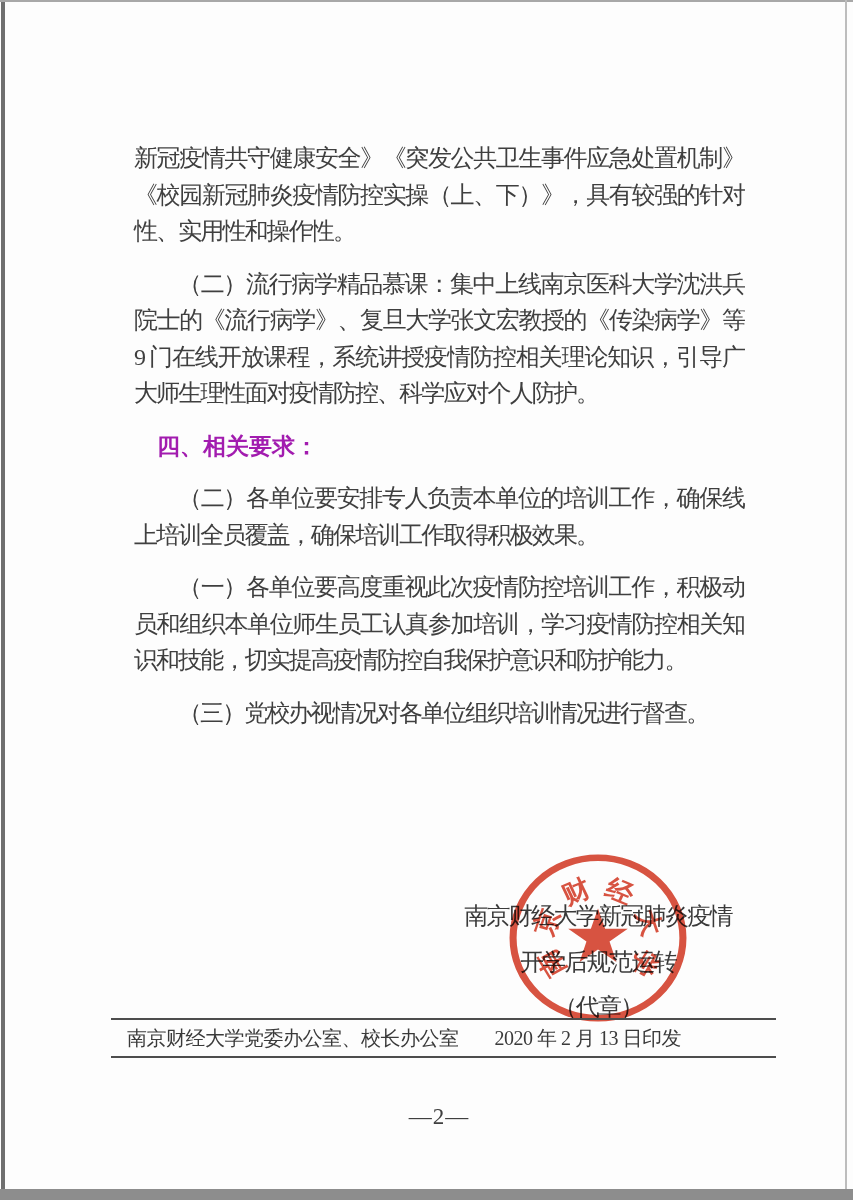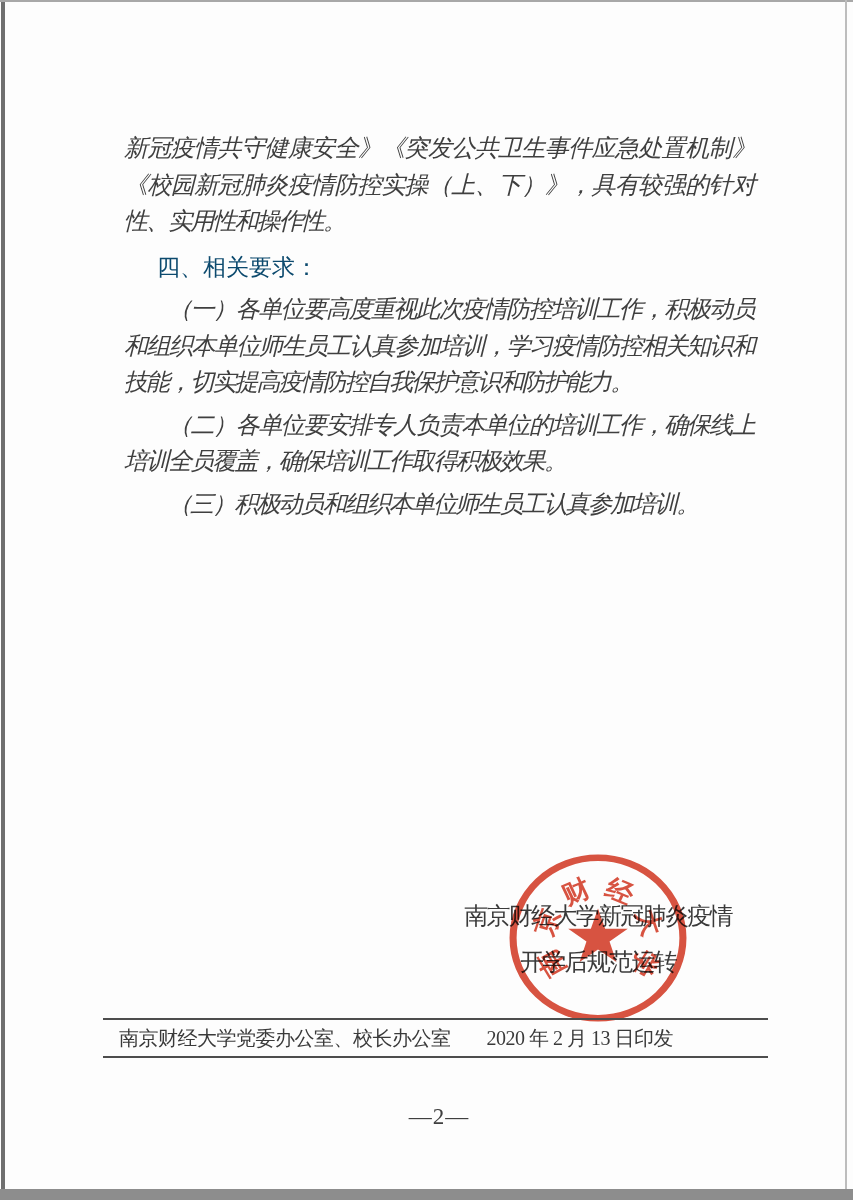--- a/index.html
+++ b/index.html
@@ -13,47 +13,47 @@
   .edge-left   { position:absolute; left:1px; top:0; width:4px; height:1200px; background:#6f6f6f; }
   .edge-top    { position:absolute; left:0; top:0; width:853px; height:2px; background:#a8a8a8; }
   .edge-right  { position:absolute; left:845px; top:0; width:2px; height:1200px; background:#bdbdbd; }
   .edge-bottom { position:absolute; left:0; top:1189px; width:853px; height:11px; background:#8d8d8d; }
 
   .content {
     position:absolute; left:118px; top:124px; width:642px;
     font-size:24px; line-height:36.5px; letter-spacing:-1.9px;
     text-align:justify; text-justify:inter-character;
   }
-  .para { margin:6px; text-indent:44px;font-style:italic; }
+  .para { margin:16px; text-indent:44px; }
   .para.noindent { text-indent:0; }
   .heading {
     margin:9px 0 0 0; text-indent:39px;
     font-family:"Liberation Sans","DejaVu Sans",sans-serif;
-    font-weight:normal; font-size:23px; letter-spacing:0;
-    line-height:36.5px; color:#0c4a6e;
+    font-weight:bold; font-size:23px; letter-spacing:0;
+    line-height:36.5px; color:#a21caf;
   }
 
   .signature {
     position:absolute; left:448px; top:886px; width:300px;
     text-align:center; font-size:24px; line-height:29.5px;
     letter-spacing:-1.7px; color:#3a3a3a;
   }
   .signature div { margin:16px; }
 
   .seal {
     position:absolute; left:507px; top:852px; width:182px; height:172px;
     mix-blend-mode:multiply; opacity:.88; pointer-events:none;
   }
   .seal text {
     font-family:"Liberation Serif","DejaVu Serif",serif;
     font-weight:bold; font-size:27px;
   }
 
   .footer {
-    position:absolute; left:103px; top:1018px; width:665px; height:40px;
+    position:absolute; left:111px; top:1018px; width:665px; height:40px;
     box-sizing:border-box;
     border-top:2px solid #4d4d4d; border-bottom:2px solid #4d4d4d;
     display:flex; align-items:center; gap:36px; padding-left:16px;
     font-size:20px; letter-spacing:-0.5px; color:#3a3a3a;
   }
 
   .pagenum {
     position:absolute; left:118px; top:1104px; width:642px;
     text-align:center; font-size:23px; letter-spacing:1px; color:#3f3f3f;
   }
@@ -63,29 +63,31 @@
 
 <div class="page">
 
   <div class="edge-left"></div>
   <div class="edge-top"></div>
   <div class="edge-right"></div>
   <div class="edge-bottom"></div>
 
   <div class="content">
     <p class="para noindent">新冠疫情共守健康安全》《突发公共卫生事件应急处置机制》《校园新冠肺炎疫情防控实操（上、下）》，具有较强的针对性、实用性和操作性。</p>
+    <p class="para">（二）流行病学精品慕课：集中上线南京医科大学沈洪兵院士的《流行病学》、复旦大学张文宏教授的《传染病学》等 9 门在线开放课程，系统讲授疫情防控相关理论知识，引导广大师生理性面对疫情防控、科学应对个人防护。</p>
     <p class="heading">四、相关要求：</p>
+    <p class="para">（二）各单位要安排专人负责本单位的培训工作，确保线上培训全员覆盖，确保培训工作取得积极效果。</p>
     <p class="para">（一）各单位要高度重视此次疫情防控培训工作，积极动员和组织本单位师生员工认真参加培训，学习疫情防控相关知识和技能，切实提高疫情防控自我保护意识和防护能力。</p>
-    <p class="para">（二）各单位要安排专人负责本单位的培训工作，确保线上培训全员覆盖，确保培训工作取得积极效果。</p>
-    <p class="para">（三）积极动员和组织本单位师生员工认真参加培训。</p>
+    <p class="para">（三）党校办视情况对各单位组织培训情况进行督查。</p>
   </div>
 
   <div class="signature">
     <div>南京财经大学新冠肺炎疫情</div>
     <div>开学后规范运转</div>
+    <div>（代章）</div>
   </div>
 
   <svg class="seal" viewBox="0 0 180 180" xmlns="http://www.w3.org/2000/svg" preserveAspectRatio="none">
     <circle cx="90" cy="90" r="84" fill="none" stroke-width="7" stroke="#d43b26"></circle>
     <polygon points="90,59 97.05,80.29 119.48,80.42 101.41,93.71 108.22,115.08 90,102 71.78,115.08 78.59,93.71 60.52,80.42 82.95,80.29" fill="#d43b26"></polygon>
     <text x="90" y="46" text-anchor="middle" transform="rotate(-120 90 90)" fill="#d43b26"><tspan>南</tspan></text>
     <text x="90" y="46" text-anchor="middle" transform="rotate(-72 90 90)" fill="#d43b26"><tspan>京</tspan></text>
     <text x="90" y="46" text-anchor="middle" transform="rotate(-24 90 90)" fill="#d43b26"><tspan>财</tspan></text>
     <text x="90" y="46" text-anchor="middle" transform="rotate(24 90 90)" fill="#d43b26"><tspan>经</tspan></text>
     <text x="90" y="46" text-anchor="middle" transform="rotate(72 90 90)" fill="#d43b26"><tspan>大</tspan></text>

